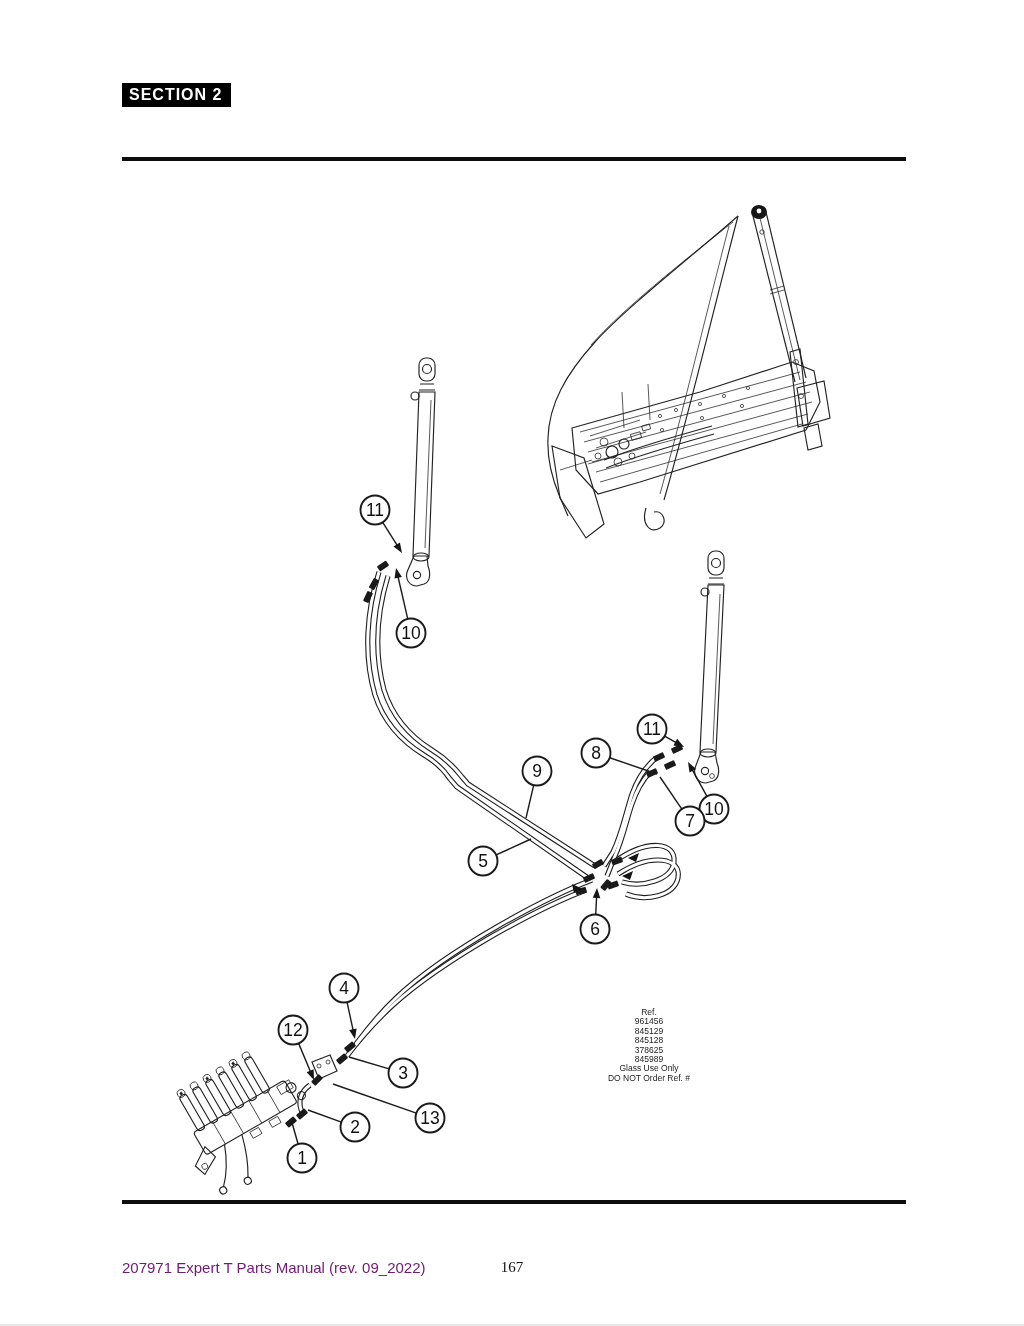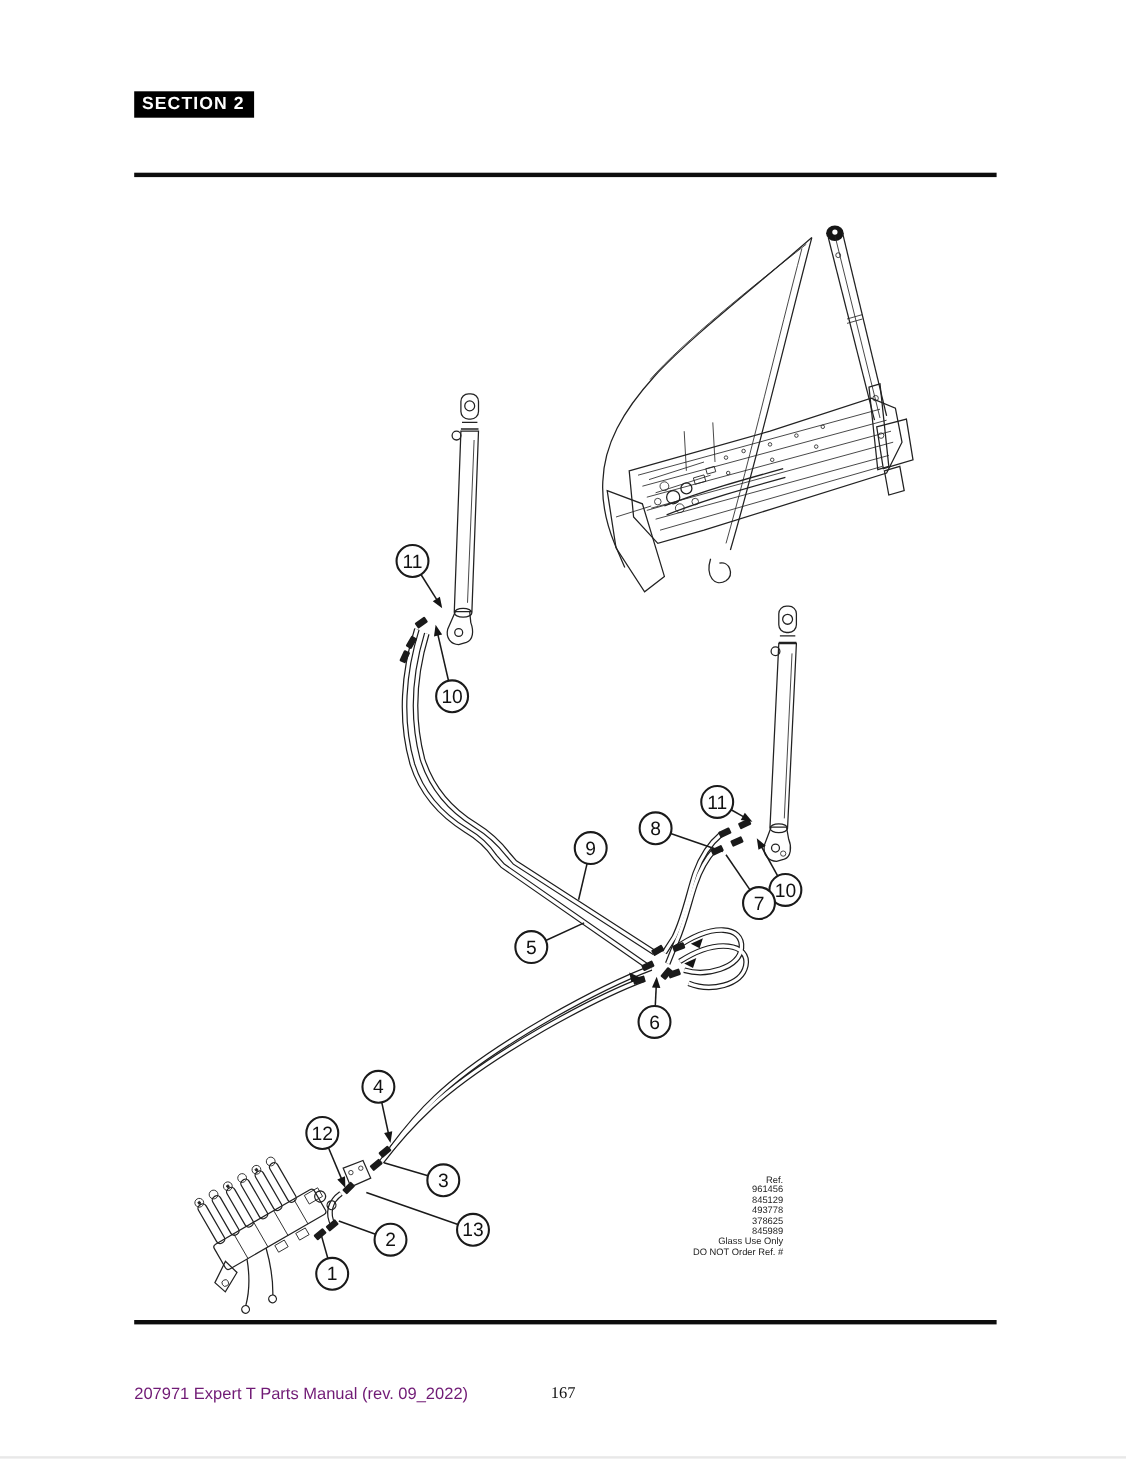--- a/index.html
+++ b/index.html
@@ -12,21 +12,21 @@
         font-size:27px;font-weight:bold;letter-spacing:-0.6px;color:#0d0d0d;}
   .page-title .suffix{font-size:15px;font-weight:bold;letter-spacing:-0.2px;}
   .rule{position:absolute;left:122px;width:784px;height:4px;background:#0d0d0d;}
   .rule-top{top:157px;}
   .rule-bottom{top:1200px;}
   
   .footer-left{position:absolute;left:122px;top:1259px;font-size:15px;color:#701a75;}
   .footer-page{position:absolute;left:0;top:1259px;width:1024px;text-align:center;font-size:15px;color:#111;font-family:Liberation Serif, serif;}
   
   .diagram-svg{position:absolute;left:0;top:0;}
-  .ref-note{position:absolute;left:586px;top:1068px;width:126px;text-align:right;
+  .ref-note{position:absolute;left:586px;top:1008px;width:126px;text-align:center;
         font-size:8.5px;line-height:9.4px;color:#222;}
   .hose-o{fill:none;stroke:#1d1d1d;stroke-width:5.2;}
   .hose-i{fill:none;stroke:#ffffff;stroke-width:3.0;}
   .ln{fill:none;stroke:#222;stroke-width:1.15;}
   .ln-thin{fill:none;stroke:#222;stroke-width:0.75;}
   .solid{fill:#151515;stroke:none;}
   .callout-line{stroke:#1a1a1a;stroke-width:1.4;fill:none;}
   .callout-circle{fill:#fff;stroke:#1a1a1a;stroke-width:1.9;}
   .callout-text{font-family:"Liberation Sans",sans-serif;font-size:17.5px;fill:#111;
         text-anchor:middle;}
@@ -304,21 +304,21 @@
           <circle cx="302" cy="1158" r="14.5" class="callout-circle"></circle>
           <text x="302" y="1164" class="callout-text">1</text>
         </g>
       </g>
   </svg>
 
   <div class="ref-note" id="ref-note">
       <div>Ref.</div>
       <div>961456</div>
       <div>845129</div>
-      <div>493778</div>
+      <div>845128</div>
       <div>378625</div>
       <div>845989</div>
       <div>Glass Use Only</div>
       <div>DO NOT Order Ref. #</div>
     </div>
 
   <div class="rule rule-bottom"></div>
   <div class="footer-left">207971 Expert T Parts Manual (rev. 09_2022)</div>
   <div class="footer-page">167</div>
 </div>

